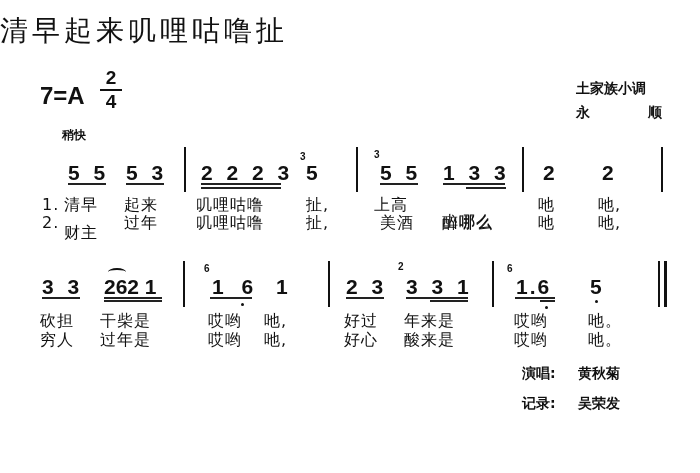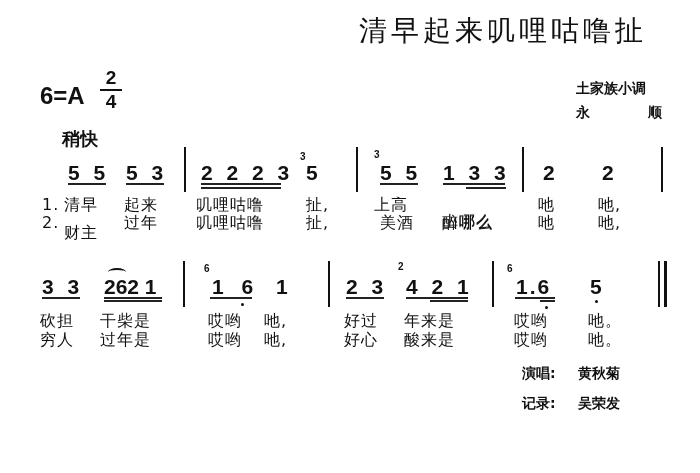--- a/index.html
+++ b/index.html
@@ -1,39 +1,39 @@
 <!DOCTYPE html>
 <html><head>
 <meta charset="utf-8">
 <style>
   * { box-sizing: border-box; margin: 0; padding: 0; }
   html, body { width: 700px; height: 473px; background: #ffffff; overflow: hidden; }
   body { position: relative; font-family: "DejaVu Sans", sans-serif; color: #111; }
   .abs { position: absolute; }
-  .title { left: 0; top: 12px; width: 647px; text-align: right; font-family: "DejaVu Serif", serif; font-size: 28px; letter-spacing: 4px; color: #111; }
+  .title { left: 0; top: 12px; width: 647px; text-align: left; font-family: "DejaVu Serif", serif; font-size: 28px; letter-spacing: 4px; color: #111; }
   .key { left: 40px; top: 82px; font-family: "Liberation Sans", sans-serif; font-weight: bold; font-size: 24px; }
   .timesig { left: 100px; top: 68px; width: 22px; text-align: center; font-family: "Liberation Sans", sans-serif; font-weight: bold; font-size: 19px; line-height: 20px; }
   .timesig .line { height: 2px; background: #111; margin: 1px 0; }
   .credit { font-size: 14px; font-weight: bold; }
-  .tempo { left: 62px; top: 127px; font-size: 18px; font-weight: bold; }
+  .tempo { left: 62px; top: 127px; font-size: 12px; font-weight: bold; }
   .bar { position: absolute; width: 2px; background: #111; }
   .note { position: absolute; font-family: "Liberation Sans", sans-serif; font-weight: bold; font-size: 21px; line-height: 22px; }
   .ul { position: absolute; height: 2px; background: #222; }
   .grace { position: absolute; font-family: "Liberation Sans", sans-serif; font-weight: bold; font-size: 10px; line-height: 10px; }
   .lyric { position: absolute; font-size: 16px; line-height: 18px; white-space: pre; letter-spacing: 1px; }
   .dot { position: absolute; width: 3px; height: 3px; background: #111; border-radius: 50%; }
   .slur { position: absolute; border-top: 2px solid #111; border-radius: 50% 50% 0 0; }
   .perf { font-size: 14px; font-weight: bold; }
 </style>
 </head>
 <body>
 
 <div class="abs title">清早起来叽哩咕噜扯</div>
 
-<div class="abs key">6=A</div>
+<div class="abs key">7=A</div>
 <div class="abs timesig">
   <div>2</div>
   <div class="line"></div>
   <div>4</div>
 </div>
 
 <div class="abs credit" style="left:576px;top:80px;">土家族小调</div>
 <div class="abs credit" style="left:576px;top:104px;">永</div>
 <div class="abs credit" style="left:648px;top:104px;">顺</div>
 
@@ -103,21 +103,21 @@
 
   <div class="grace" style="left:204px;top:264px;">6</div>
   <div class="note" style="left:212px;top:276px;letter-spacing:6px;">1 6</div>
   <div class="ul" style="left:210px;top:297px;width:42px;"></div>
   <div class="dot" style="left:241px;top:303px;"></div>
   <div class="note" style="left:276px;top:276px;">1</div>
 
   <div class="note" style="left:346px;top:276px;letter-spacing:4px;">2 3</div>
   <div class="ul" style="left:346px;top:297px;width:38px;"></div>
   <div class="grace" style="left:398px;top:262px;">2</div>
-  <div class="note" style="left:406px;top:276px;letter-spacing:4px;">4 2 1</div>
+  <div class="note" style="left:406px;top:276px;letter-spacing:4px;">3 3 1</div>
   <div class="ul" style="left:406px;top:297px;width:62px;"></div>
   <div class="ul" style="left:430px;top:300px;width:38px;"></div>
 
   <div class="grace" style="left:507px;top:264px;">6</div>
   <div class="note" style="left:516px;top:276px;letter-spacing:2px;">1.6</div>
   <div class="ul" style="left:515px;top:297px;width:40px;"></div>
   <div class="ul" style="left:540px;top:300px;width:15px;"></div>
   <div class="dot" style="left:545px;top:306px;"></div>
   <div class="note" style="left:590px;top:276px;">5</div>
   <div class="dot" style="left:595px;top:300px;"></div>

